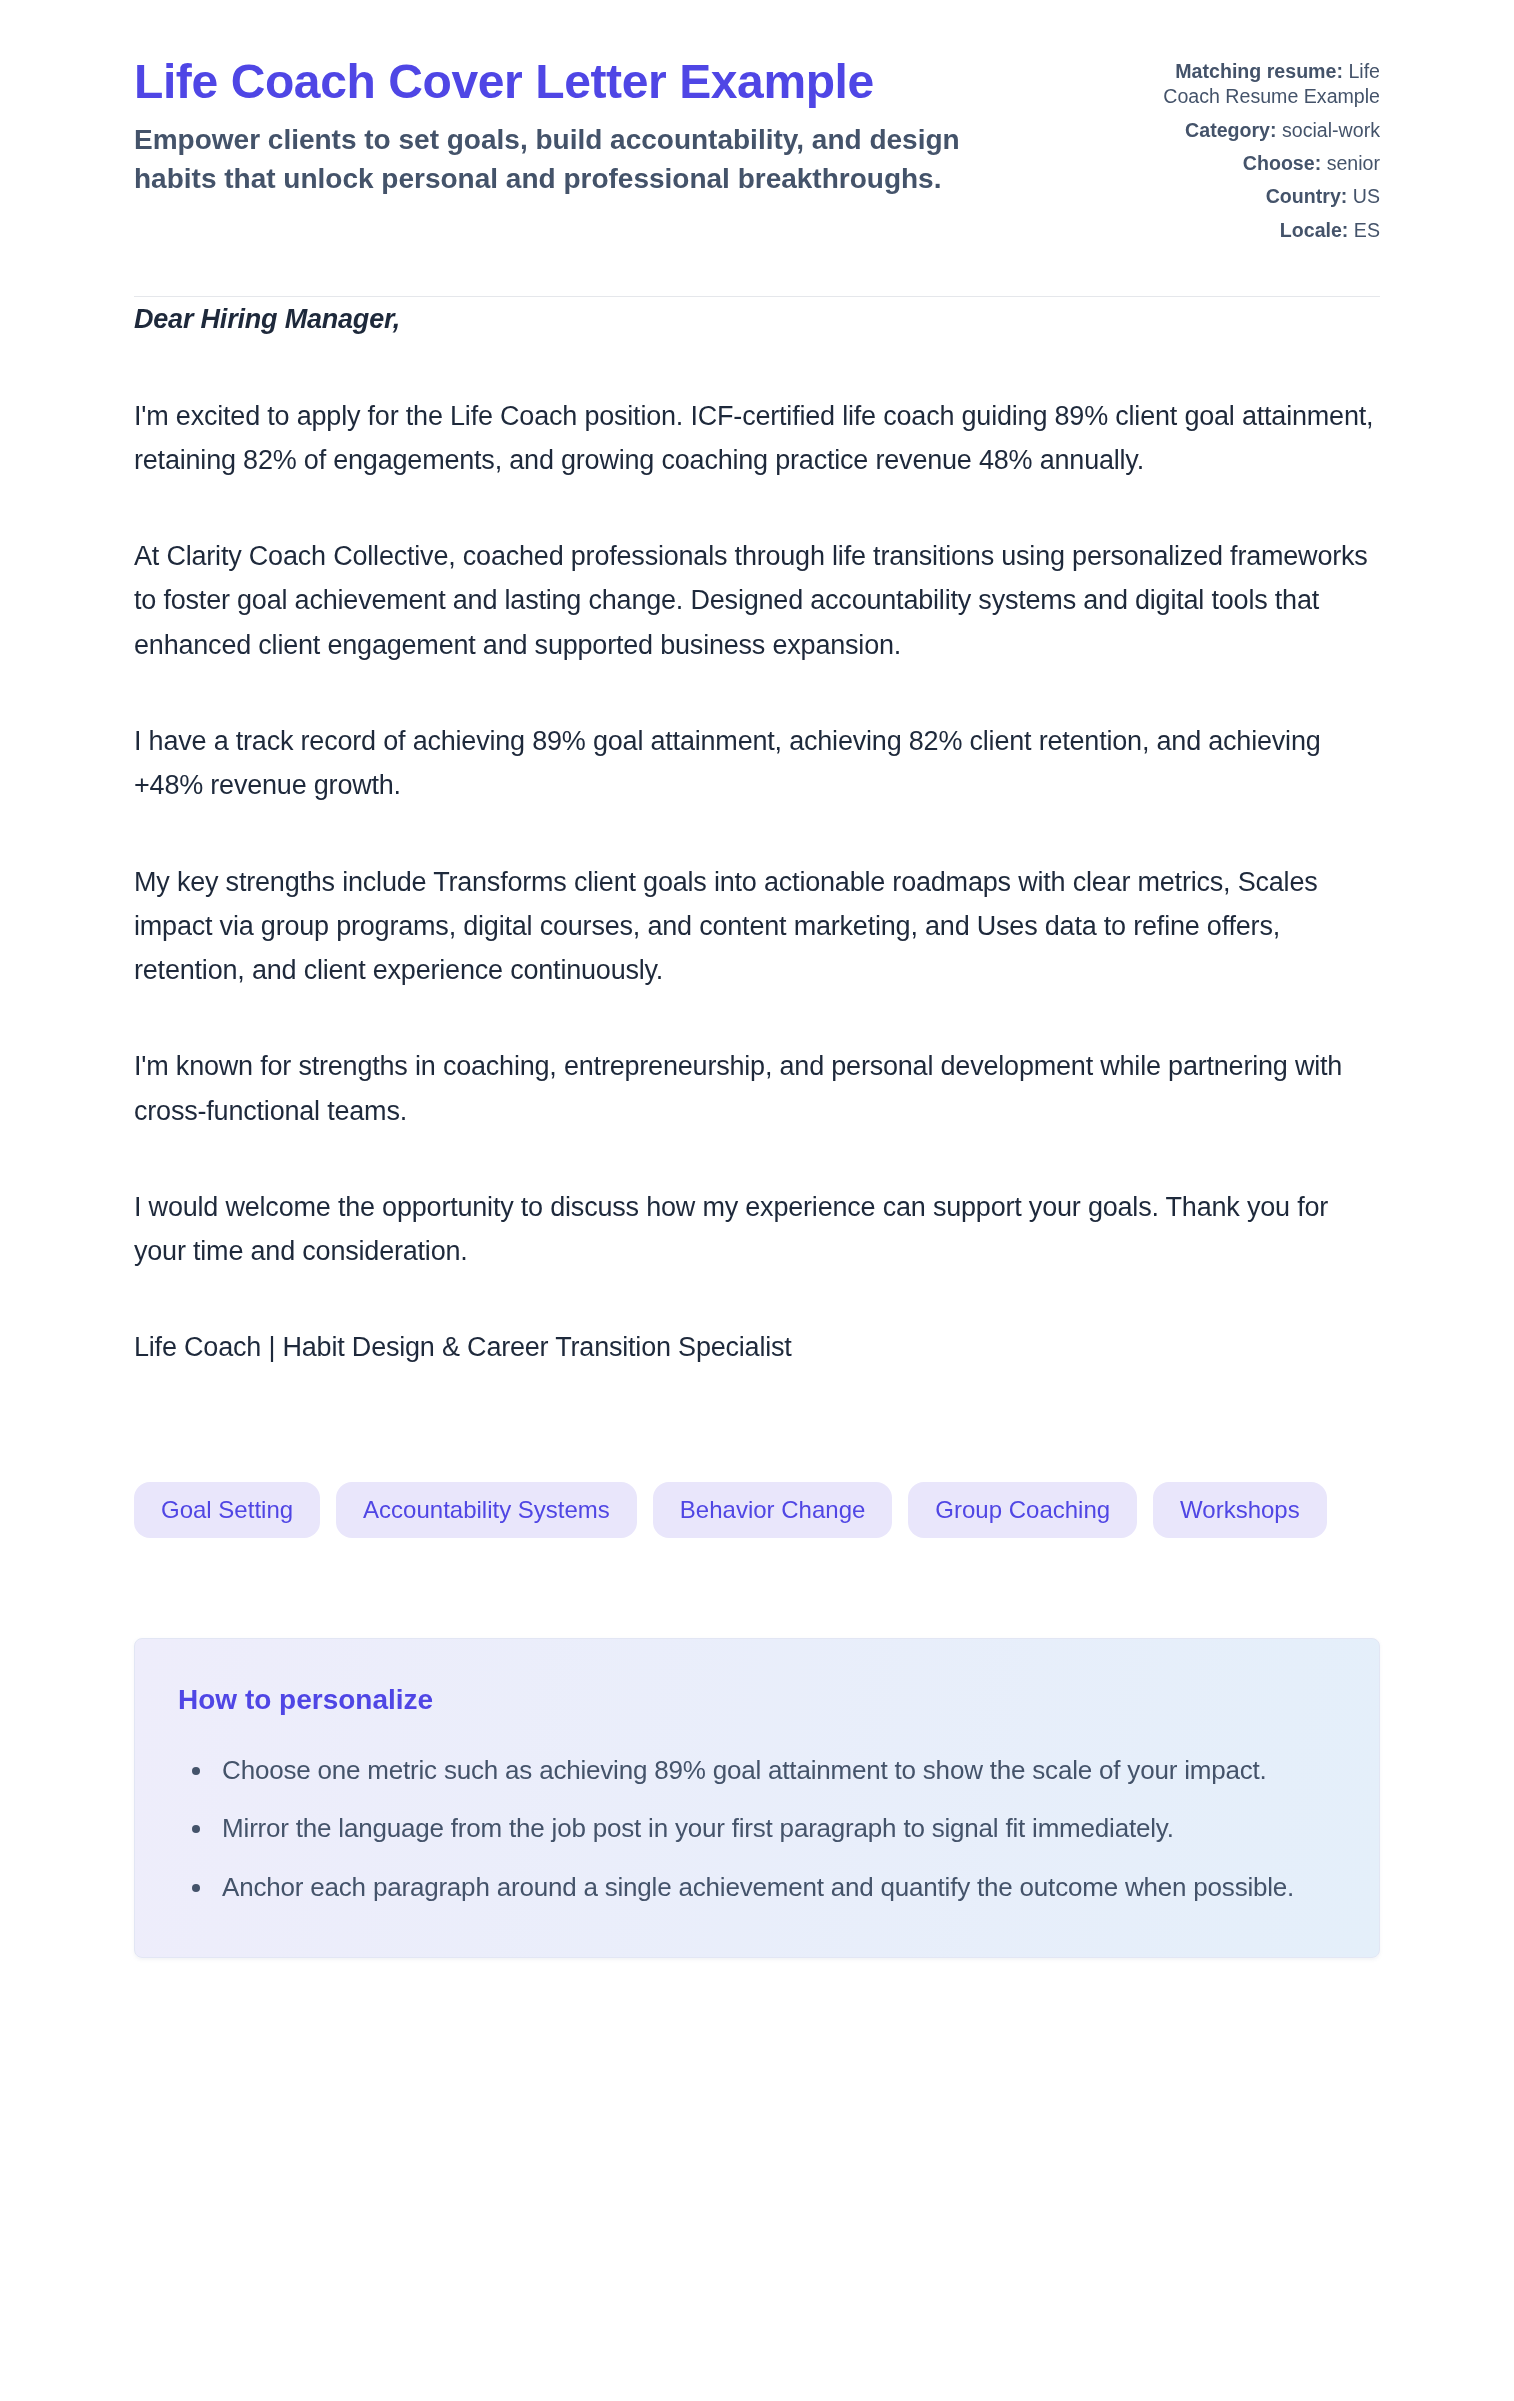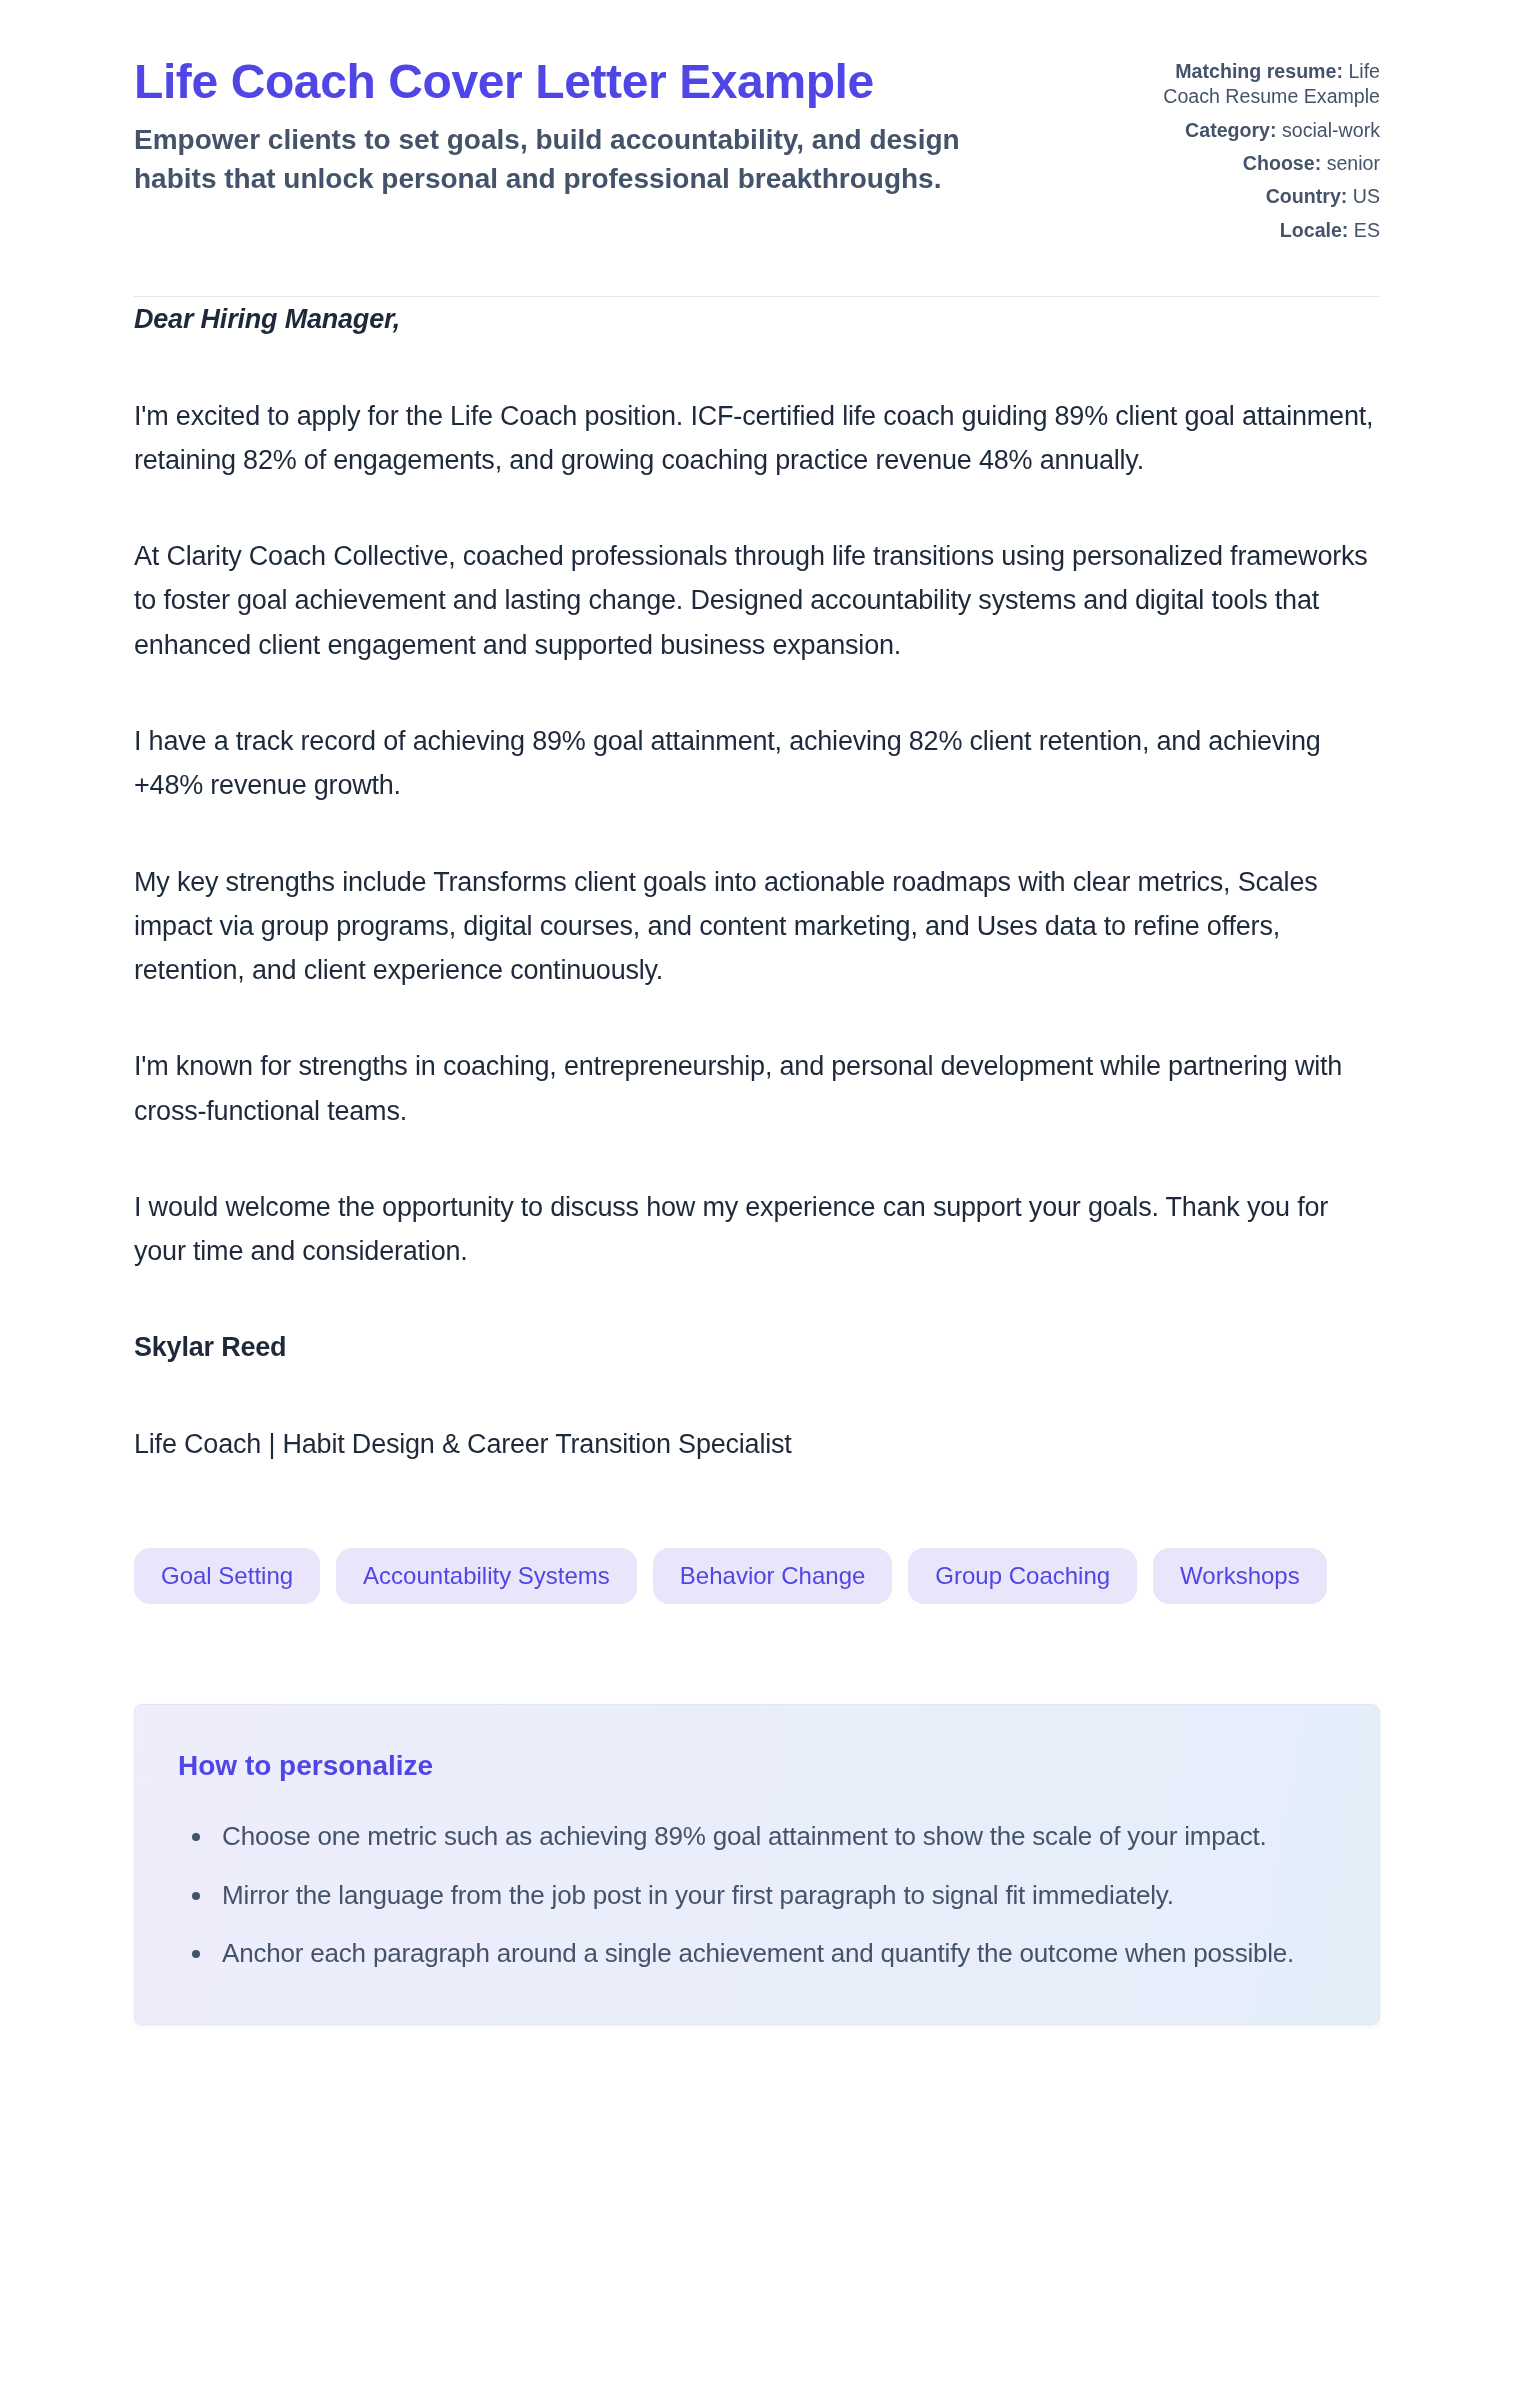--- a/index.html
+++ b/index.html
@@ -100,21 +100,21 @@
     font-size: 27px;
     letter-spacing: -0.2px;
     color: var(--muted-text);
   }
 
   
   .tags {
     display: flex;
     flex-wrap: wrap;
     gap: 16px;
-    margin-top: 82px;
+    margin-top: 112px;
   }
   .tag {
     display: inline-block;
     background: var(--tag-bg);
     color: var(--tag-text);
     font-size: 24px;
     line-height: 1;
     padding: 16px 27px;
     border-radius: 16px;
     white-space: nowrap;
@@ -200,21 +200,20 @@
   <p>I have a track record of achieving 89% goal attainment, achieving 82% client retention, and achieving +48% revenue growth.</p>
 
   <p>My key strengths include Transforms client goals into actionable roadmaps with clear metrics, Scales impact via group programs, digital courses, and content marketing, and Uses data to refine offers, retention, and client experience continuously.</p>
 
   <p>I'm known for strengths in coaching, entrepreneurship, and personal development while partnering with cross-functional teams.</p>
 
   <p>I would welcome the opportunity to discuss how my experience can support your goals. Thank you for your time and consideration.</p>
 </div>
 
     <div class="signature">
-      <p class="sig-name">Skylar Reed</p>
       <p class="sig-role">Life Coach | Habit Design &amp; Career Transition Specialist</p>
     </div>
 
     <div class="tags">
   <span class="tag">Goal Setting</span>
 
   <span class="tag">Accountability Systems</span>
 
   <span class="tag">Behavior Change</span>
 

